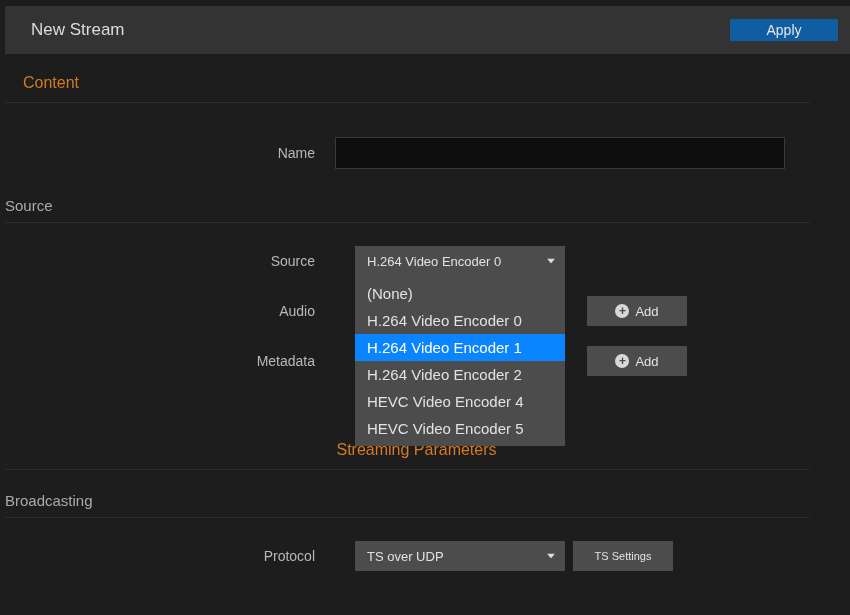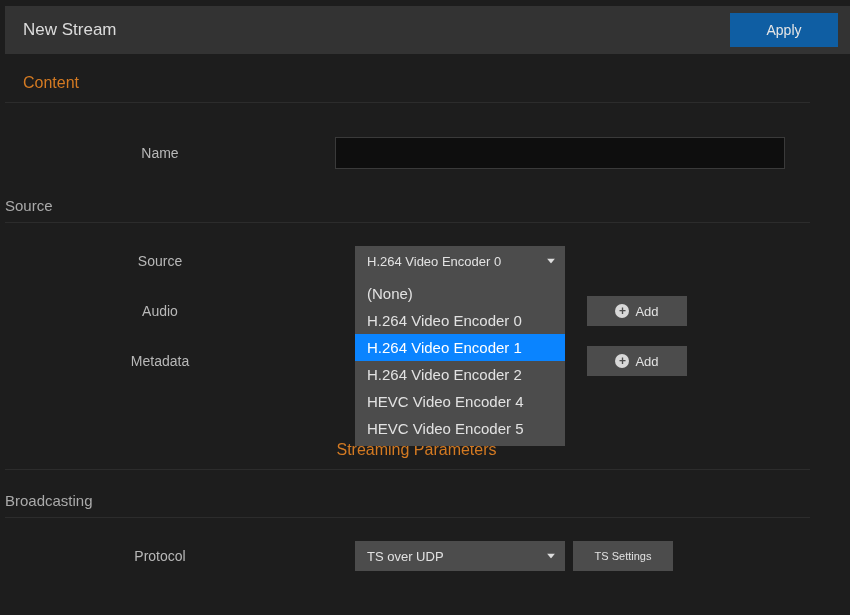--- a/index.html
+++ b/index.html
@@ -17,26 +17,27 @@
     background: #333333;
     display: flex;
     align-items: center;
     padding: 0 12px 0 18px;
     margin-top: 6px;
   }
   .header-title {
     color: #dcdcdc;
     font-size: 17px;
     flex: 1;
+    margin-left: 8px;
   }
   .apply-btn {
     background: #0f5ea3;
     color: #e6e6e6;
     border: none;
-    height: 34px;
+    height: 22px;
     width: 108px;
     font-size: 14px;
     cursor: pointer;
   }
   .section-heading {
     color: #d47a22;
     font-size: 16px;
     padding: 20px 0 10px 18px;
     border-bottom: 1px solid #2c2c2c;
     margin-right: 40px;
@@ -50,21 +51,21 @@
   }
   .form-row {
     display: flex;
     align-items: center;
     margin-top: 22px;
     position: relative;
     min-height: 32px;
   }
   .form-label {
     width: 330px;
-    text-align: center;
+    text-align: right;
     padding-right: 20px;
     color: #b8b8b8;
   }
   .text-input {
     width: 450px;
     height: 32px;
     background: #0e0e0e;
     border: 1px solid #3a3a3a;
     color: #ddd;
     padding: 0 8px;

